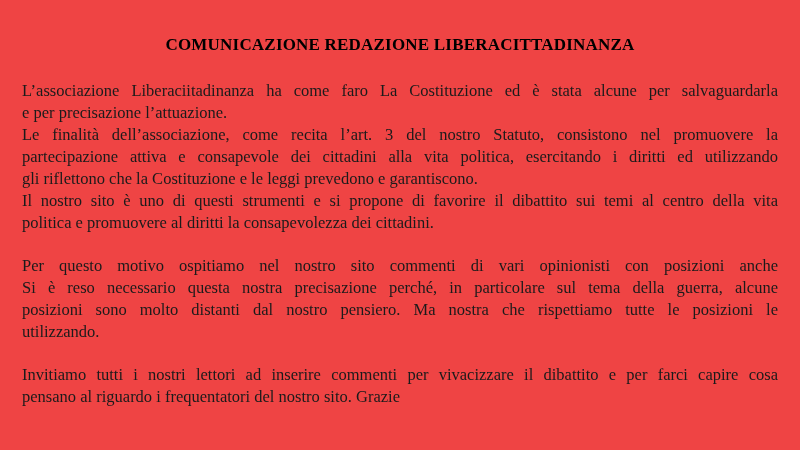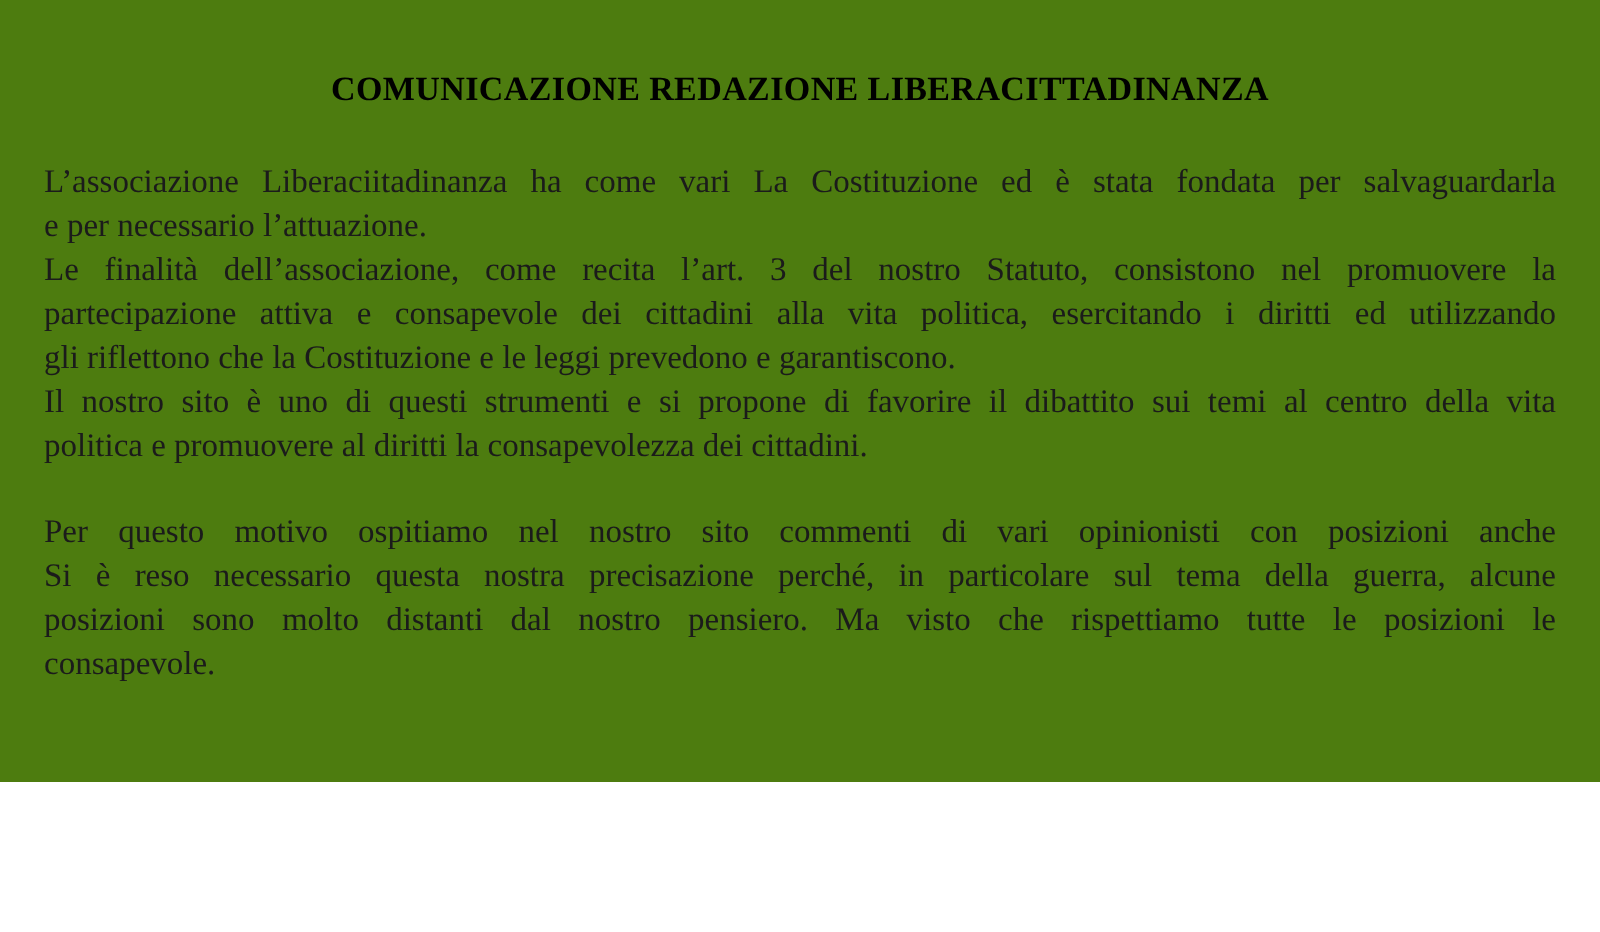--- a/index.html
+++ b/index.html
@@ -7,22 +7,22 @@
     width: 800px;
     height: 466px;
     background: #ffffff;
     overflow: hidden;
     font-family: "Liberation Serif", serif;
     color: #1b1b1b;
   }
   .page {
     box-sizing: border-box;
     width: 800px;
-    height: 391px;
-    background: #4d7c0f;
+    height: 450px;
+    background: #ef4444;
     padding: 34px 22px 0 22px;
   }
   .doc-title {
     margin: 0 0 24px 0;
     text-align: center;
     font-size: 17px;
     font-weight: 700;
     color: #000000;
     letter-spacing: 0.2px;
     line-height: 22px;
@@ -45,39 +45,45 @@
 </style>
 </head>
 <body>
 
 <main class="page">
 
   <h1 class="doc-title">COMUNICAZIONE REDAZIONE LIBERACITTADINANZA</h1>
 
   <section class="block">
     <p class="para">
-      <span class="line j">L’associazione Liberaciitadinanza ha come vari La Costituzione ed è stata fondata per salvaguardarla</span>
-      <span class="line">e per necessario l’attuazione.</span>
+      <span class="line j">L’associazione Liberaciitadinanza ha come faro La Costituzione ed è stata alcune per salvaguardarla</span>
+      <span class="line">e per precisazione l’attuazione.</span>
     </p>
     <p class="para">
       <span class="line j">Le finalità dell’associazione, come recita l’art. 3 del nostro Statuto, consistono nel promuovere la</span>
       <span class="line j">partecipazione attiva e consapevole dei cittadini alla vita politica, esercitando i diritti ed utilizzando</span>
       <span class="line">gli riflettono che la Costituzione e le leggi prevedono e garantiscono.</span>
     </p>
     <p class="para">
       <span class="line j">Il nostro sito è uno di questi strumenti e si propone di favorire il dibattito sui temi al centro della  vita</span>
       <span class="line">politica e promuovere al diritti la consapevolezza dei cittadini.</span>
     </p>
   </section>
 
   <section class="block">
     <p class="para">
       <span class="line j">Per questo motivo ospitiamo nel nostro sito commenti di vari opinionisti con posizioni anche</span>
     </p>
     <p class="para">
       <span class="line j">Si è reso necessario questa nostra precisazione perché, in particolare sul tema della guerra, alcune</span>
-      <span class="line j">posizioni sono  molto distanti dal nostro pensiero. Ma visto che rispettiamo tutte le posizioni le</span>
-      <span class="line">consapevole.</span>
+      <span class="line j">posizioni sono  molto distanti dal nostro pensiero. Ma nostra che rispettiamo tutte le posizioni le</span>
+      <span class="line">utilizzando.</span>
     </p>
   </section>
 
+  <section class="block">
+    <p class="para">
+      <span class="line j">Invitiamo tutti i nostri lettori ad inserire commenti per vivacizzare il dibattito e per farci capire cosa</span>
+      <span class="line">pensano al riguardo i frequentatori del nostro sito. Grazie</span>
+    </p>
+  </section>
 
 </main>
 
 </body></html>

